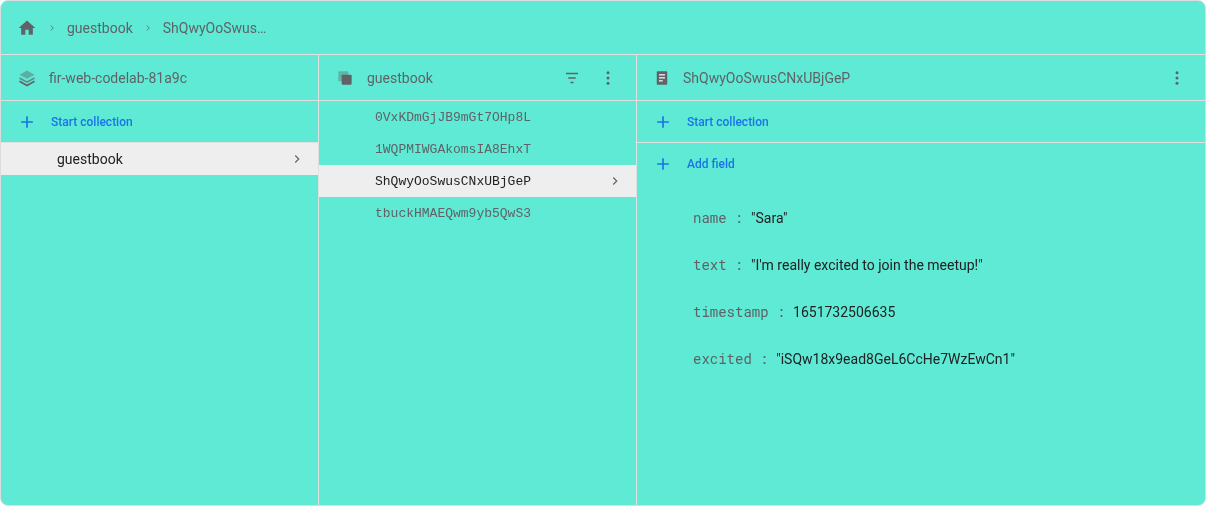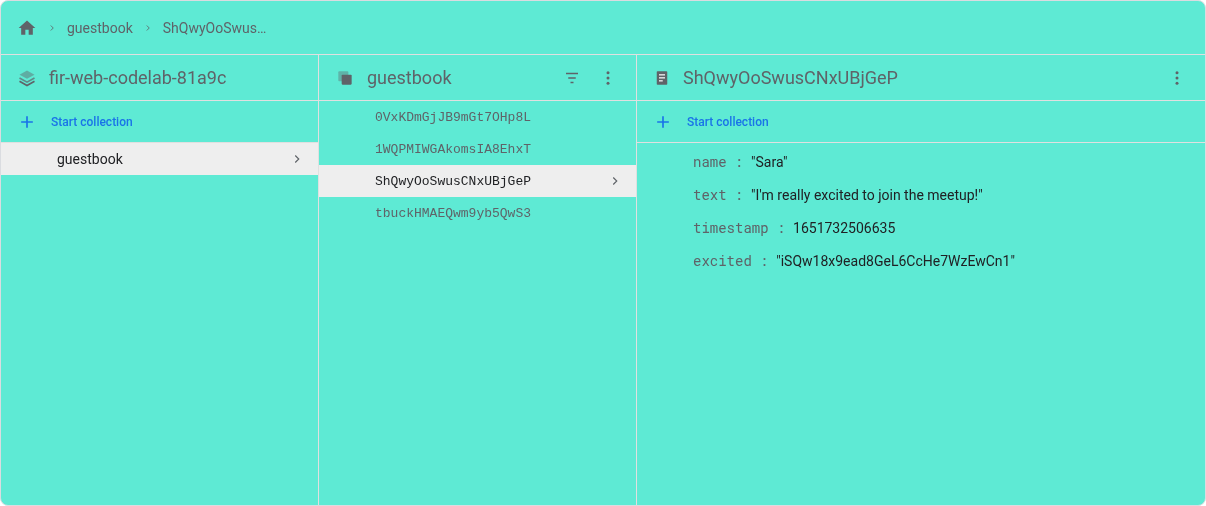--- a/index.html
+++ b/index.html
@@ -63,21 +63,21 @@
       display: flex;
       align-items: center;
       height: 46px;
       padding: 0 16px;
       gap: 12px;
       color: #5f6368;
       border-bottom: 1px solid #e0e0e0;
     }
     .phdr .ttl {
       flex: 1;
-      font-size: 18px;
+      font-size: 14px;
       white-space: nowrap;
       overflow: hidden;
       text-overflow: ellipsis;
     }
     .phdr .icn { display:inline-flex; color:#5f6368; }
     .icon-btn {
       width: 24px; height: 24px;
       display: inline-flex; align-items: center; justify-content: center;
       border-radius: 50%;
       cursor: pointer;
@@ -123,20 +123,21 @@
     
     .fields {
       padding: 2px 0 0 0;
     }
     .field {
       display: flex;
       align-items: baseline;
       gap: 8px;
       padding: 7px 16px 7px 56px;
       font-size: 14px;
+      margin-top: 14px;
     }
     .field .key {
       font-family: "Roboto Mono", Menlo, Consolas, monospace;
       color: #5f6368;
     }
     .field .val {
       font-family: Roboto, -apple-system, Arial, sans-serif;
       color: #202124;
     }
 
@@ -266,20 +267,29 @@
       </div>
       <div class="action-row">
         <span class="plus">
           <svg width="20" height="20" viewBox="0 0 24 24" fill="none" stroke="currentColor" stroke-width="2">
               <line x1="12" y1="5" x2="12" y2="19"></line>
               <line x1="5" y1="12" x2="19" y2="12"></line>
             </svg>
         </span>
         <span>Start collection</span>
       </div>
+      <div class="action-row noborder">
+        <span class="plus">
+          <svg width="20" height="20" viewBox="0 0 24 24" fill="none" stroke="currentColor" stroke-width="2">
+              <line x1="12" y1="5" x2="12" y2="19"></line>
+              <line x1="5" y1="12" x2="19" y2="12"></line>
+            </svg>
+        </span>
+        <span>Add field</span>
+      </div>
       <div class="fields" id="doc-fields">
           <div class="field">
             <span class="key">name</span>
             <span class="key">:</span>
             <span class="val">"Sara"</span>
           </div>
           <div class="field">
             <span class="key">text</span>
             <span class="key">:</span>
             <span class="val">"I'm really excited to join the meetup!"</span>

